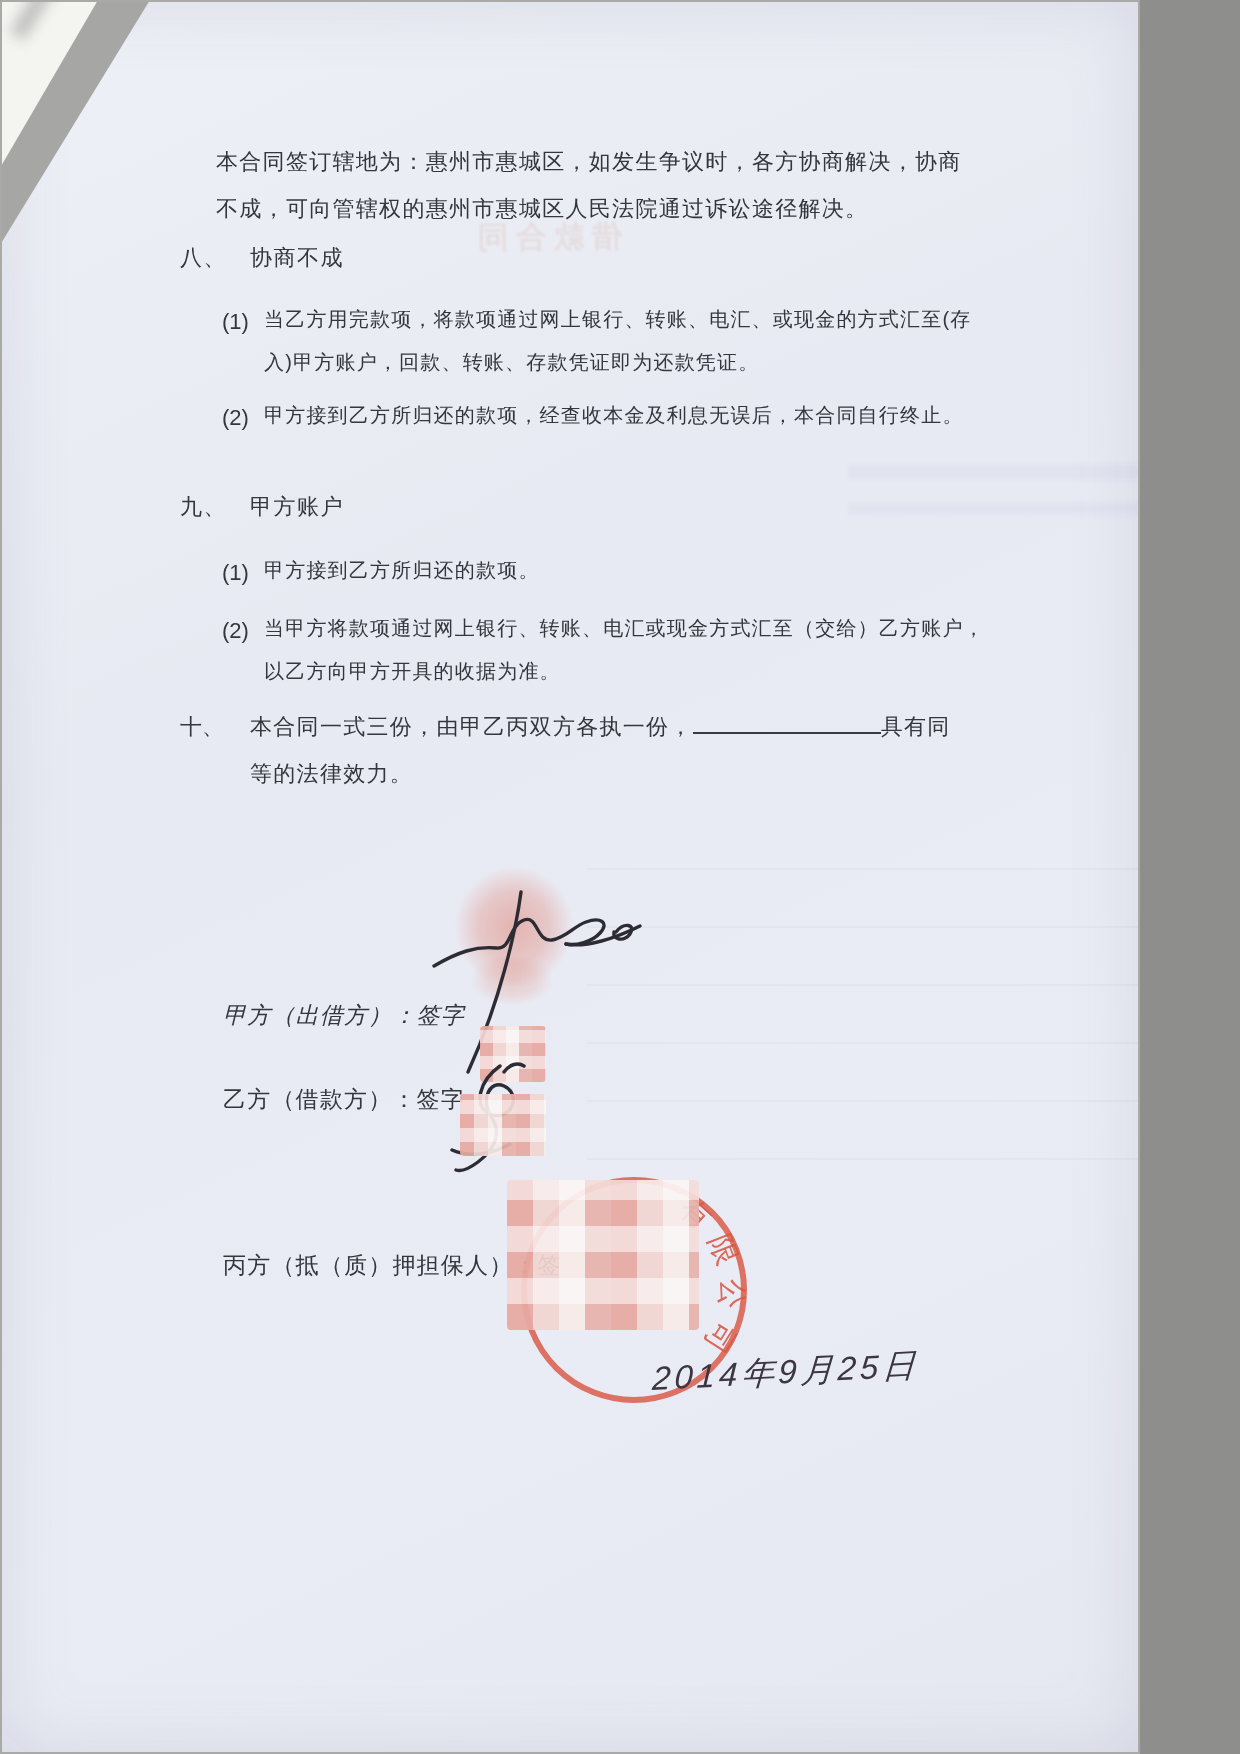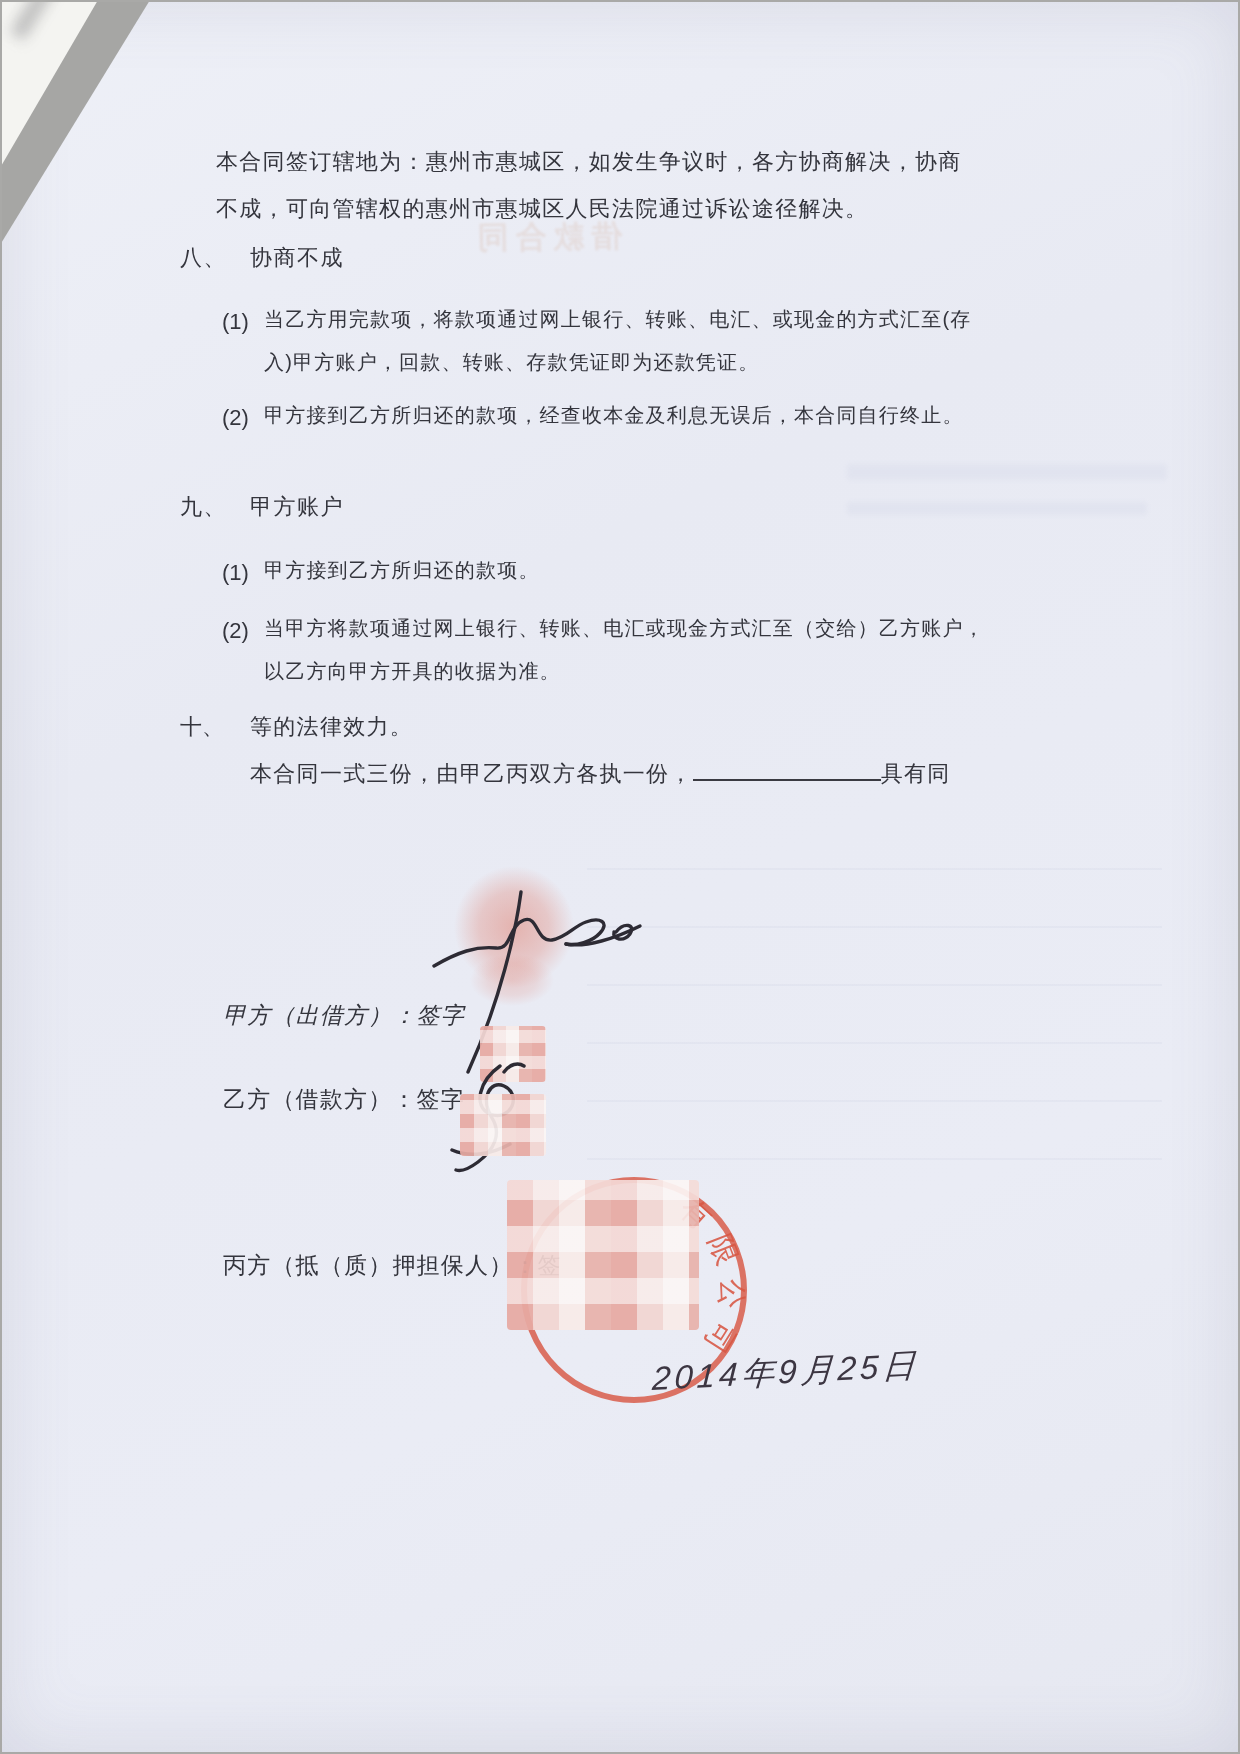--- a/index.html
+++ b/index.html
@@ -1,17 +1,17 @@
 <!DOCTYPE html>
 <html><head>
 <meta charset="utf-8">
 <style>
   html,body{margin:0;padding:0;background:#8e8e8c;}
   .scan{
-    position:relative;width:1240px;height:1754px;box-sizing:border-box;
+    position:relative;width:1140px;height:1754px;box-sizing:border-box;
     background:linear-gradient(155deg,#eef0f7 0%,#e8eaf3 35%,#eaecf5 70%,#e6e8f1 100%);
     border:2px solid #a9a9a7;overflow:hidden;
     box-shadow:inset 0 0 70px rgba(110,115,140,.16);
     font-family:"Liberation Sans","DejaVu Sans",sans-serif;color:#34353d;
   }
   
   .corner-gray{position:absolute;top:-2px;left:-2px;width:150px;height:245px;
     clip-path:polygon(0 0,150px 0,0 245px);background:#a6a6a4;}
   .corner-paper{position:absolute;top:-2px;left:-2px;width:98px;height:168px;
     clip-path:polygon(0 0,98px 0,0 168px);background:#f4f4f1;}
@@ -87,24 +87,24 @@
   </div>
   <div class="abs item" style="left:220px;top:605px;">
     <span class="item-num">(2)</span>
     <span class="item-text">当甲方将款项通过网上银行、转账、电汇或现金方式汇至（交给）乙方账户，以乙方向甲方开具的收据为准。</span>
   </div>
 
   <div class="abs" style="left:178px;top:701px;">
     <div style="display:flex;">
       <span class="sec-num" style="font-size:22px;line-height:2.14;">十、</span>
       <div>
-        <div class="s10-line">等的法律效力。</div>
         <div class="s10-line">
           <span>本合同一式三份，由甲乙丙双方各执一份，</span><span class="blank"></span><span>具有同</span>
         </div>
+        <div class="s10-line">等的法律效力。</div>
       </div>
     </div>
   </div>
 
   <div class="abs fingerprint" style="left:452px;top:864px;width:120px;height:122px;"></div>
   <div class="abs fingerprint" style="left:468px;top:952px;width:84px;height:52px;opacity:.55;"></div>
   <div class="abs sig-label" style="left:221px;top:998px;font-style:italic;">甲方（出借方）：签字</div>
   <svg class="abs sig-svg" style="left:422px;top:882px;" width="240" height="195" viewBox="0 0 240 195">
     <path d="M97,8 C92,46 76,118 44,188"></path>
     <path d="M10,82 C34,68 52,62 72,64 C88,66 84,42 100,36 C114,31 112,58 128,56 C142,54 150,42 162,38 C176,33 186,38 176,49 C168,58 152,62 142,60"></path>

